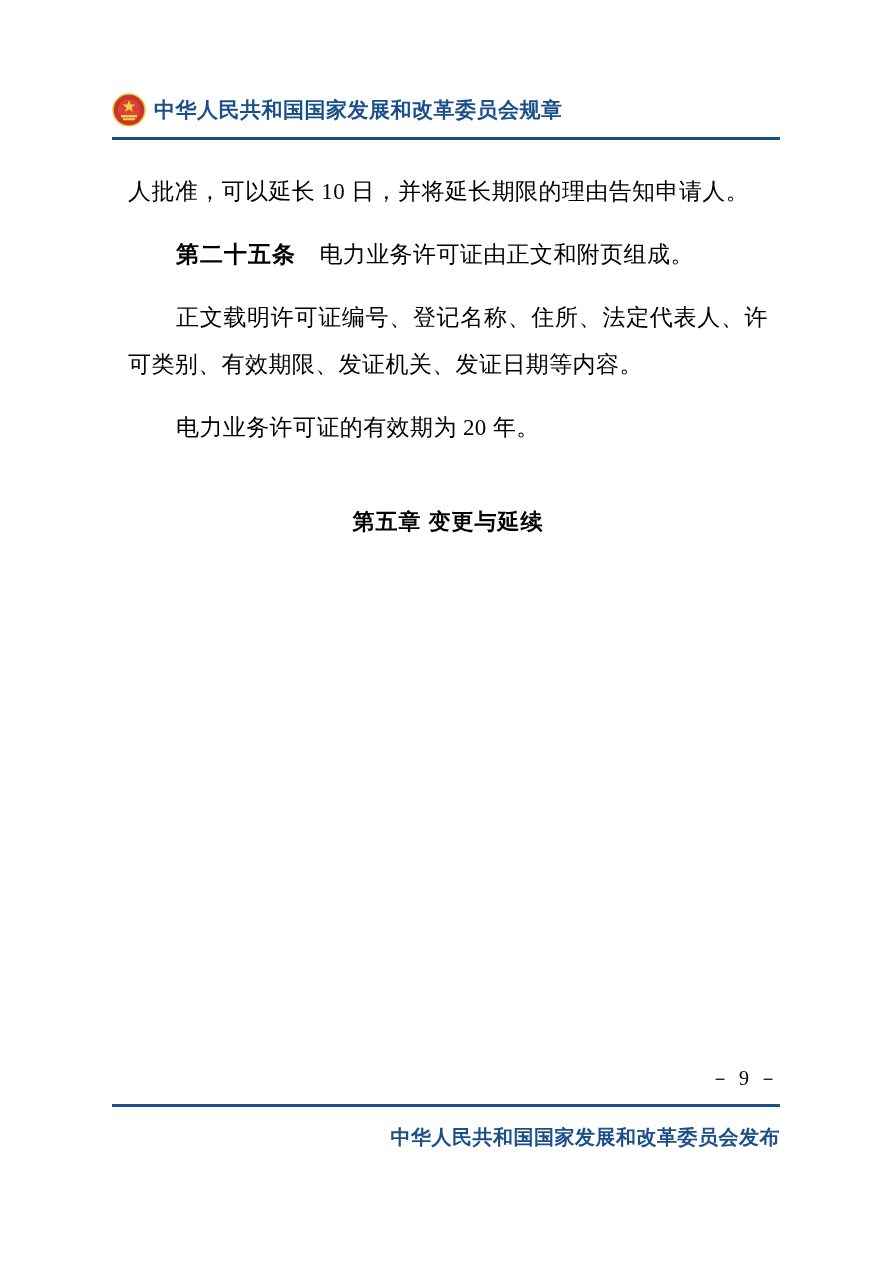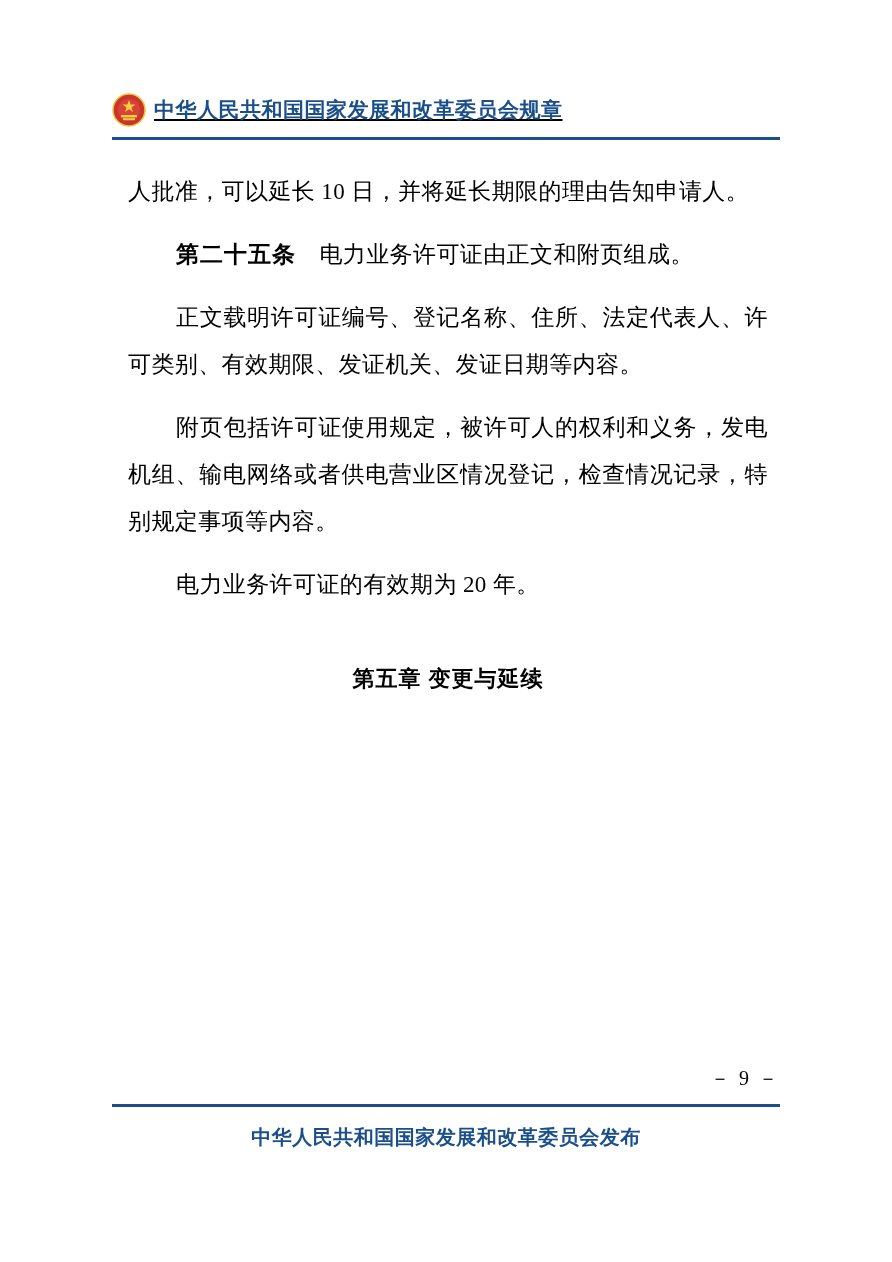--- a/index.html
+++ b/index.html
@@ -30,21 +30,20 @@
     top: 88px;
     left: 112px;
     width: 668px;
     height: 52px;
   }
   .header-row {
     display: flex;
     align-items: center;
     gap: 8px;
     height: 44px;
-    text-decoration: underline;
   }
   .emblem {
     width: 34px;
     height: 34px;
     flex: 0 0 34px;
     position: relative;
   }
   .emblem svg { display: block; }
   .header-title {
     font-family: "Liberation Sans", "DejaVu Sans", sans-serif;
@@ -113,21 +112,21 @@
     top: 1104px;
     width: 668px;
     height: 3px;
     background: #1a4f8a;
   }
   .footer-text {
     position: absolute;
     left: 112px;
     top: 1124px;
     width: 668px;
-    text-align: center;
+    text-align: right;
     font-family: "Liberation Sans", "DejaVu Sans", sans-serif;
     font-weight: bold;
     font-size: 20px;
     color: #1a4f8a;
     letter-spacing: 0.5px;
   }
 </style>
 </head>
 <body>
 
@@ -149,21 +148,20 @@
     <div class="header-rule"></div>
   </div>
 
   <div class="content">
 
     <p class="para">人批准，可以延长 10 日，并将延长期限的理由告知申请人。</p>
 
     <p class="para indent"><span class="art">第二十五条</span><span>　电力业务许可证由正文和附页组成。</span></p>
 
     <p class="para indent">正文载明许可证编号、登记名称、住所、法定代表人、许可类别、有效期限、发证机关、发证日期等内容。</p>
-    <p class="para indent">附页包括许可证使用规定，被许可人的权利和义务，发电机组、输电网络或者供电营业区情况登记，检查情况记录，特别规定事项等内容。</p>
     <p class="para indent">电力业务许可证的有效期为 20 年。</p>
 
     <div class="chapter">第五章  变更与延续</div>
 
 
   </div>
 
   <div class="page-number">－ 9 －</div>
   <div class="footer-rule"></div>
   <div class="footer-text">中华人民共和国国家发展和改革委员会发布</div>

